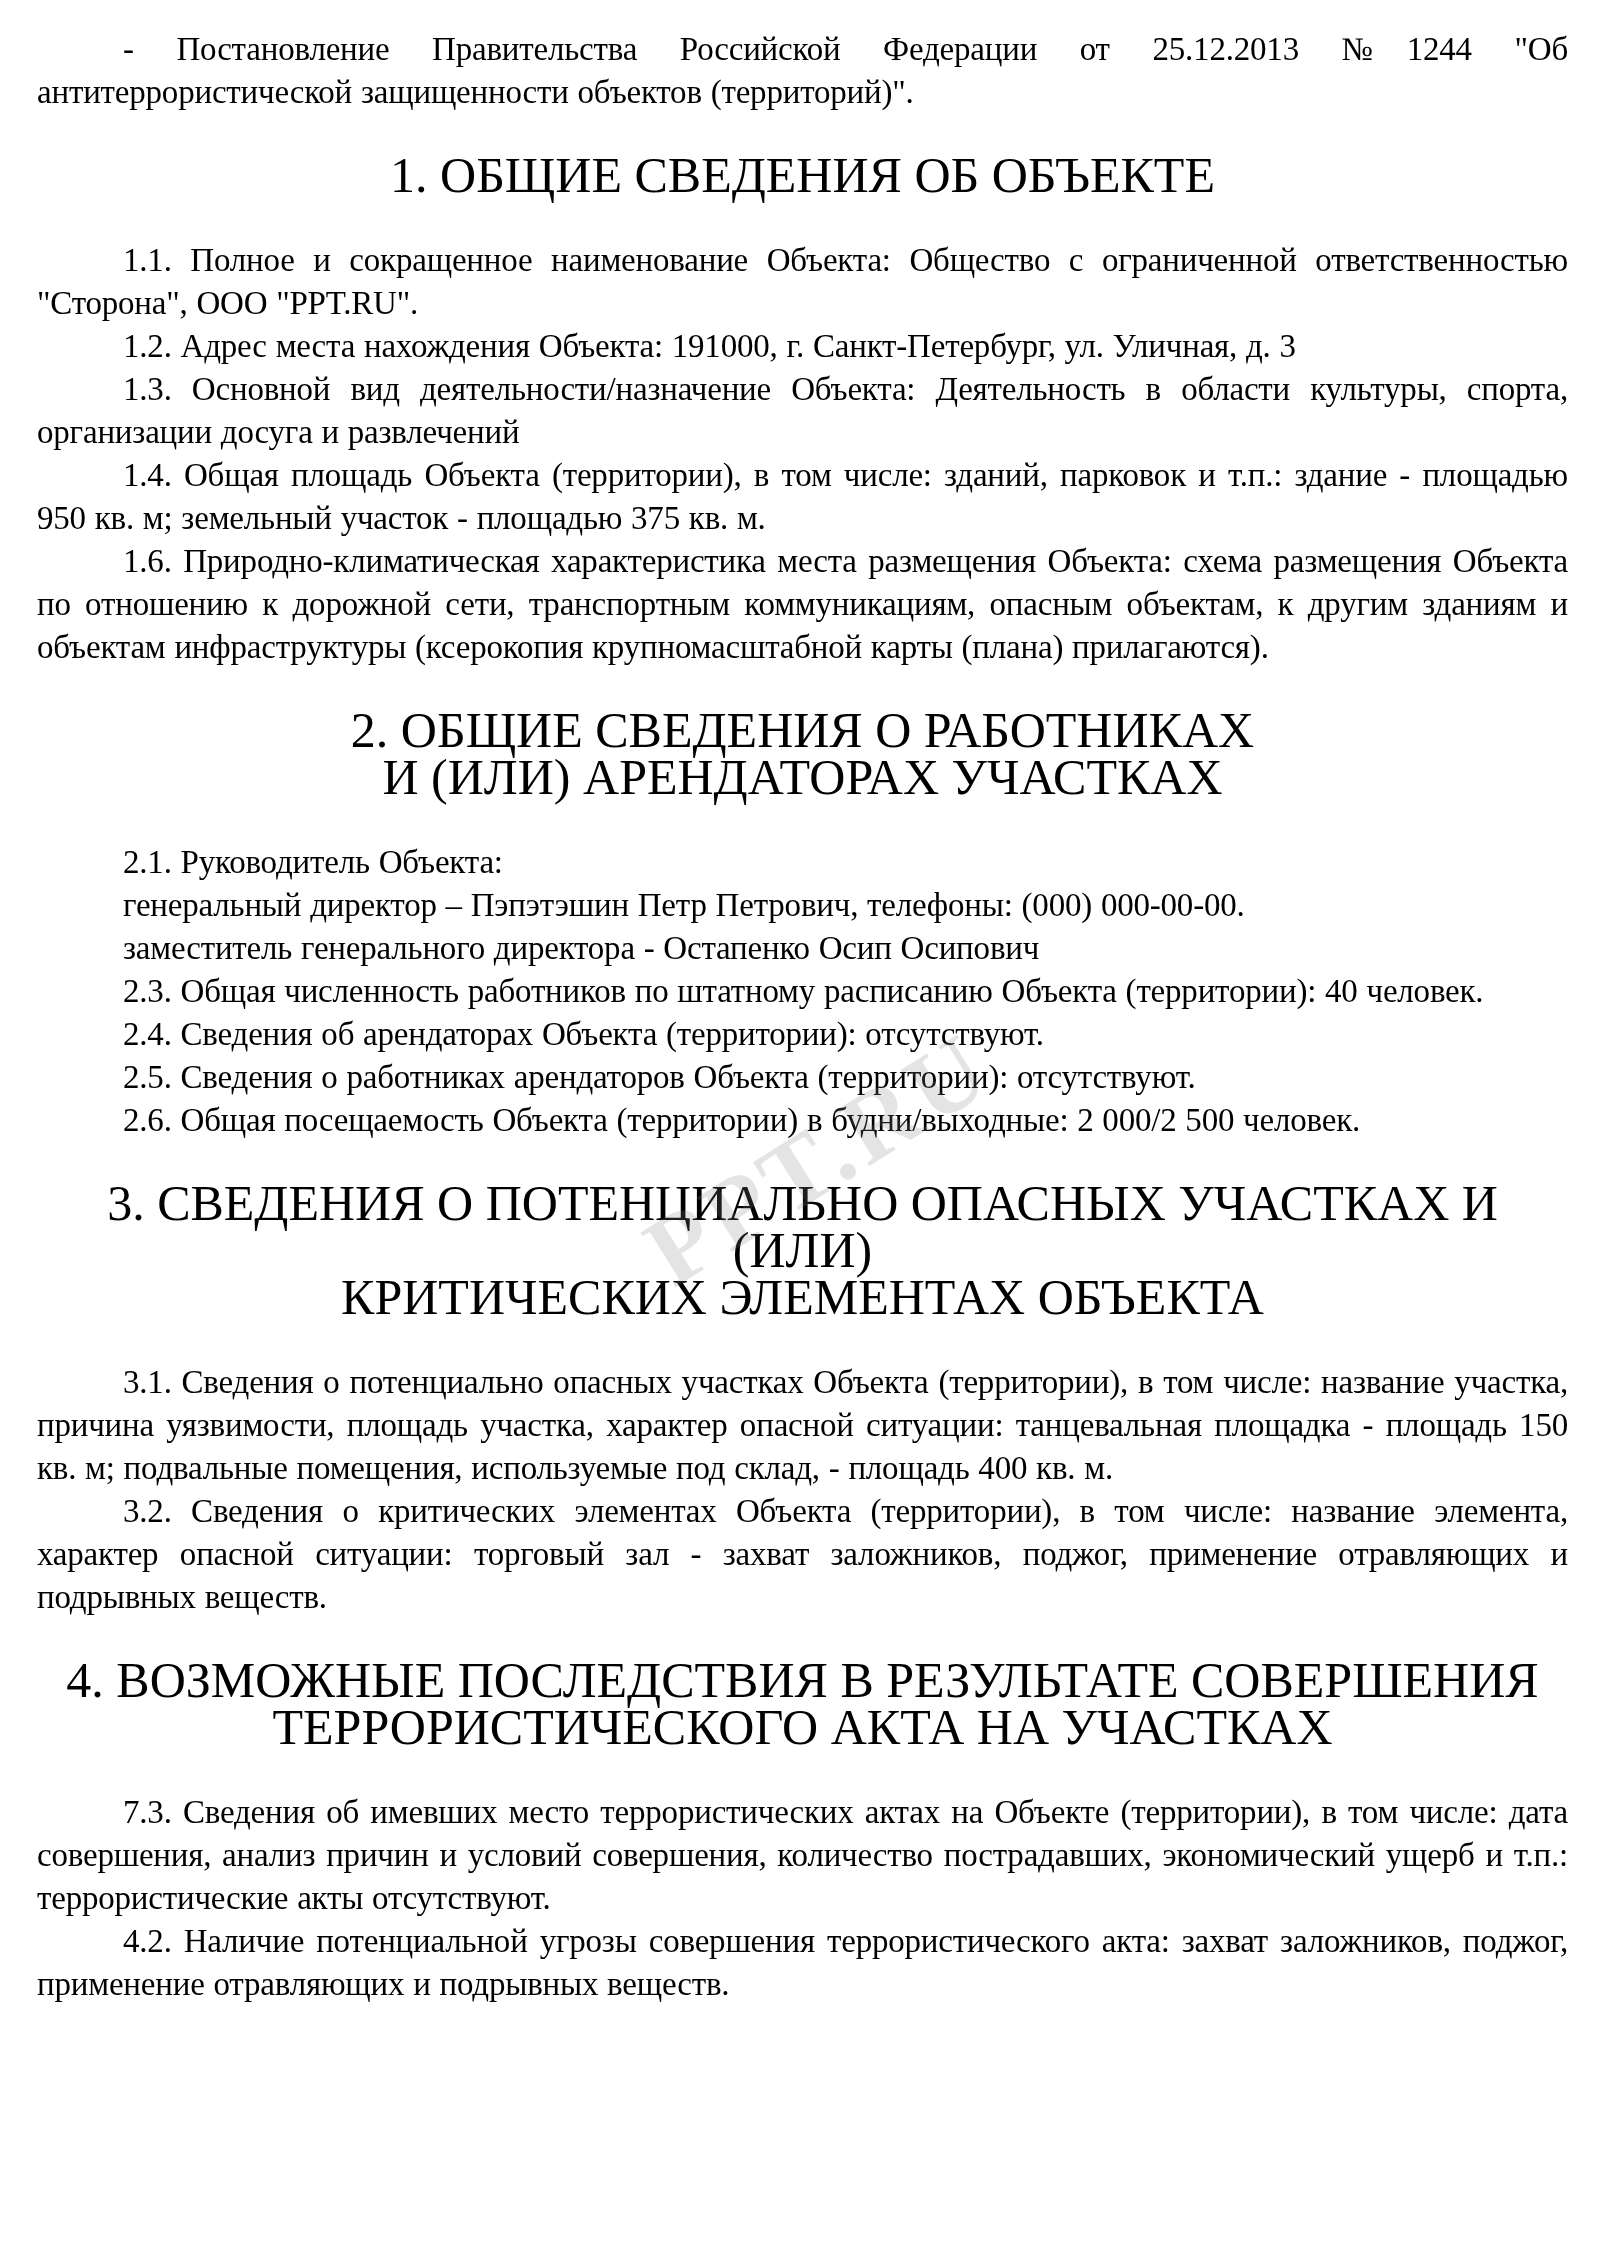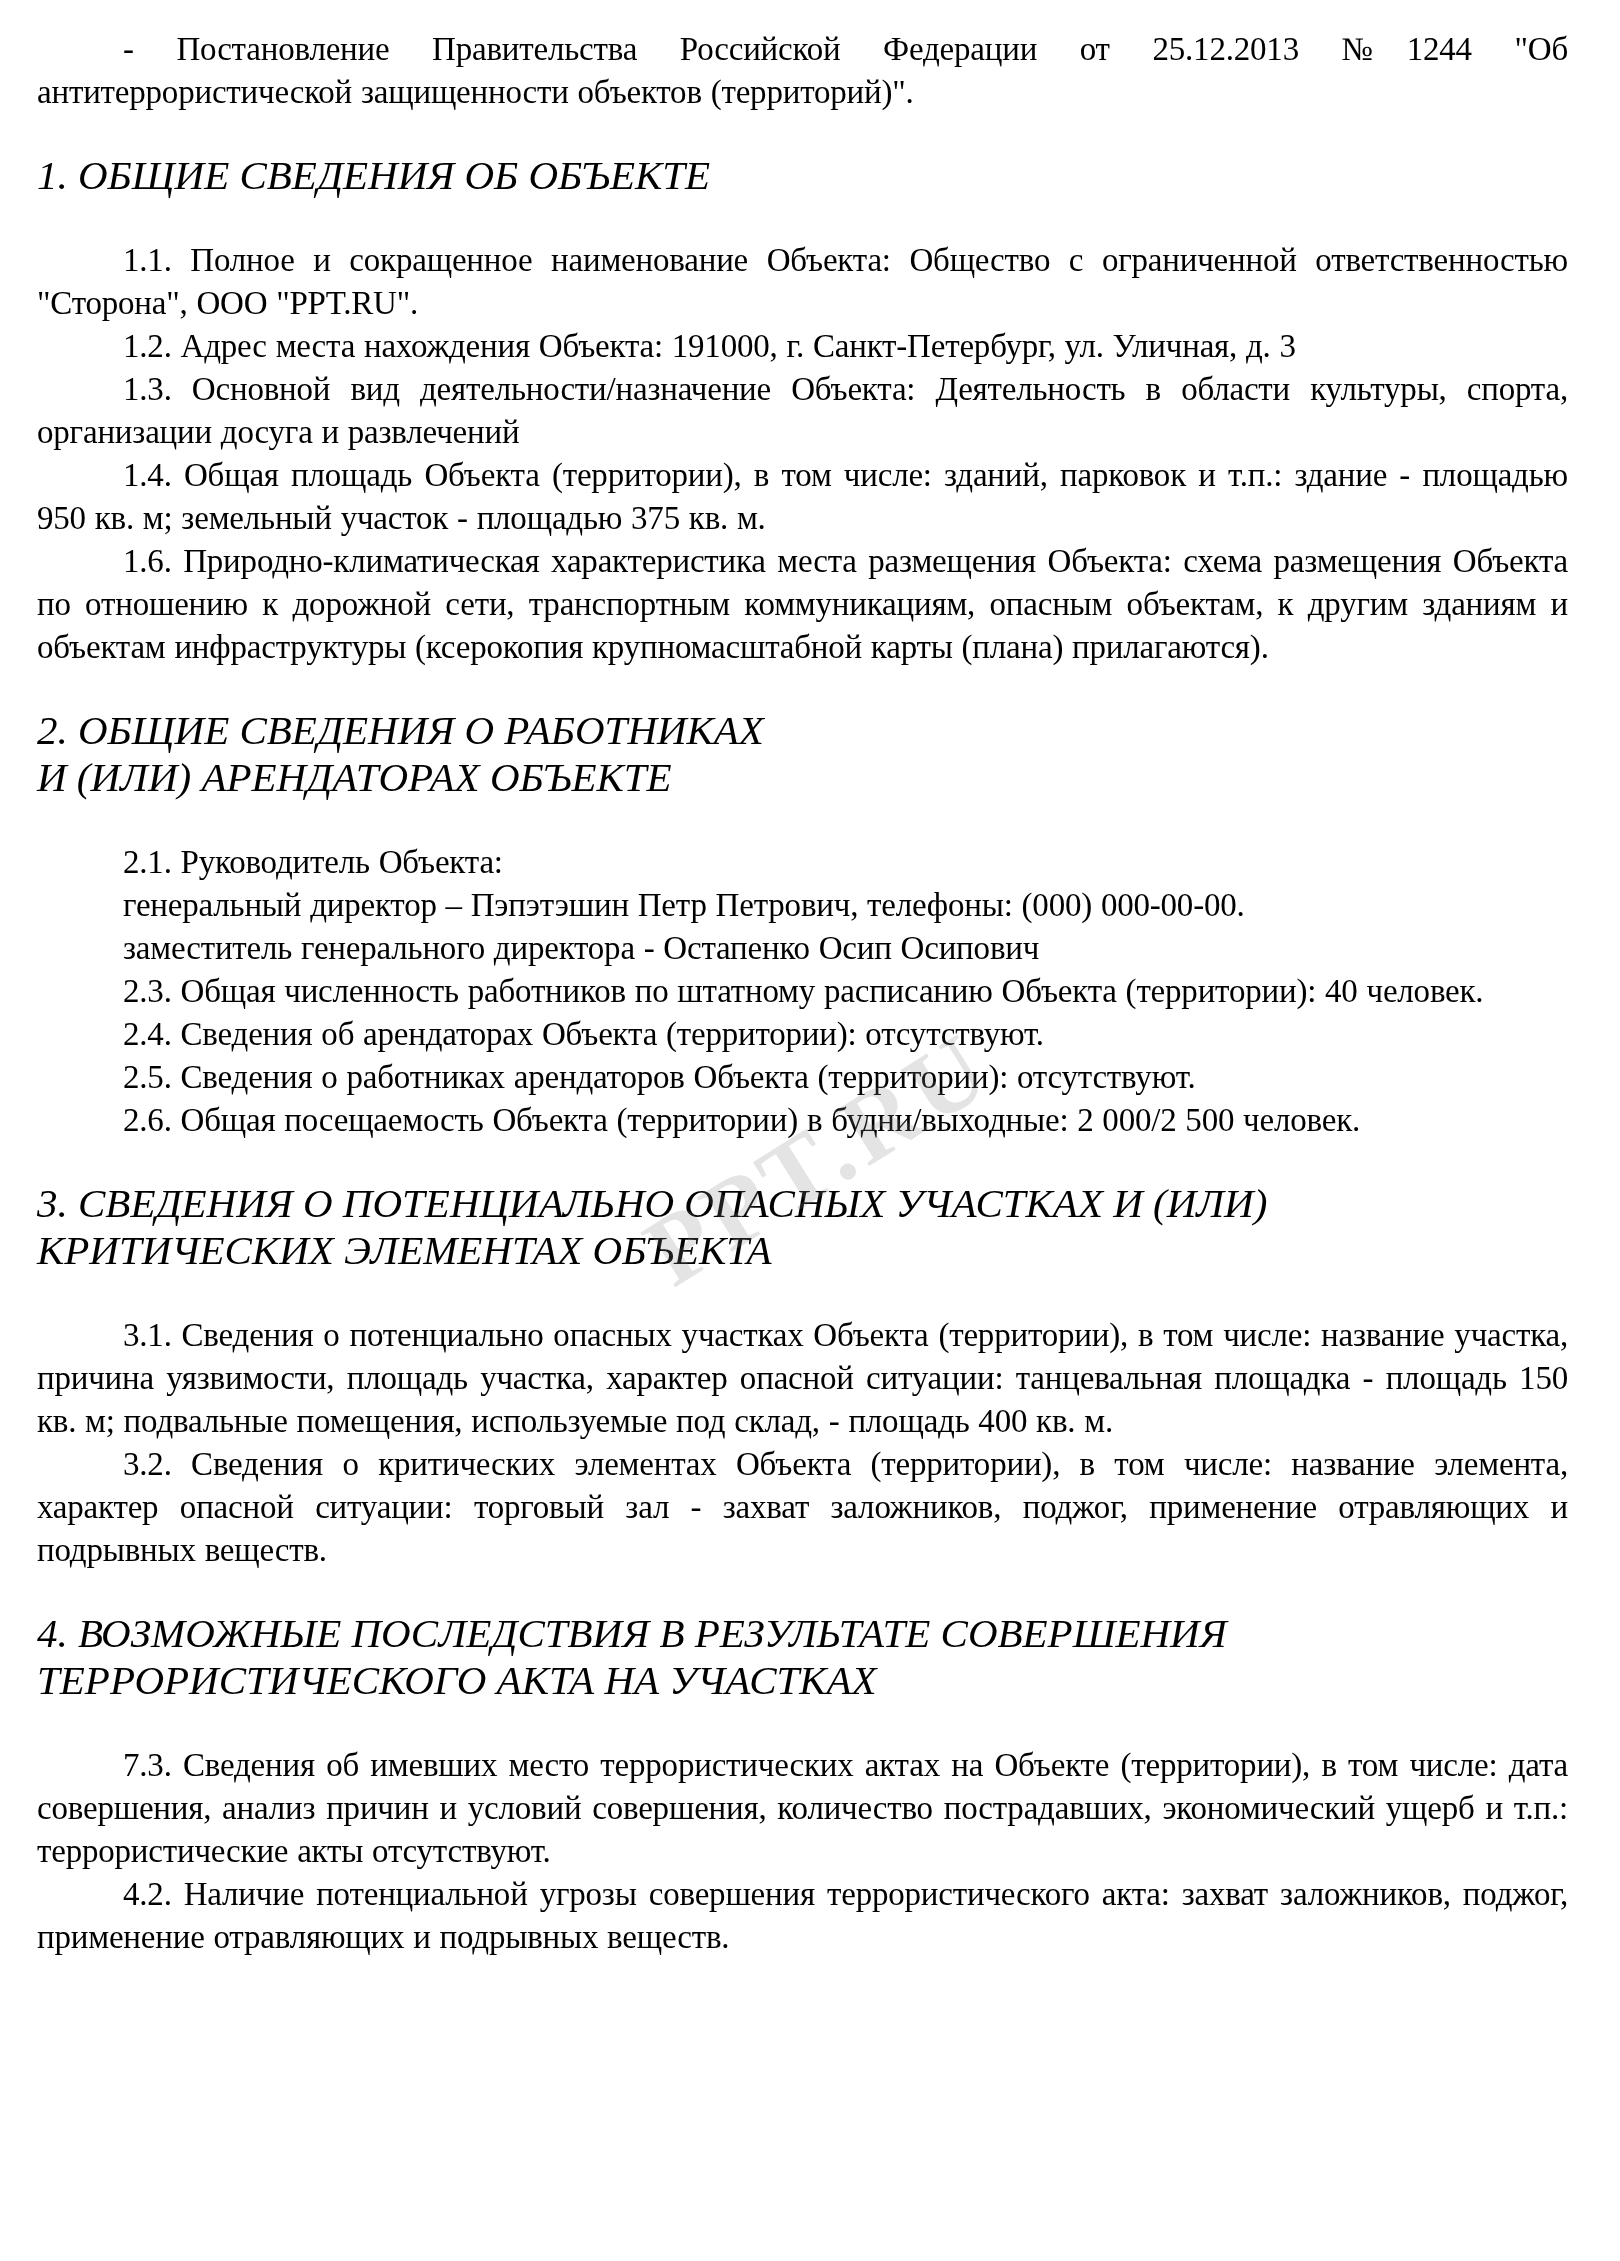--- a/index.html
+++ b/index.html
@@ -25,27 +25,26 @@
     text-align: justify;
     text-indent: 86px;
     letter-spacing: -0.2px;
     word-spacing: 0.8px;
   }
   .para.space-indent {
     text-indent: 99px;
   }
   .section-heading {
     margin: 38px 0 40px 0;
-    font-size: 41px;
+    font-size: 50px;
     line-height: 47px;
     font-weight: normal;
-    text-align: left;
+    text-align: center;
     text-indent: 0;
     letter-spacing: 0;
-    font-style: italic;
   }
   .heading-line {
     display: block;
   }
   .watermark {
     position: absolute;
     left: 627px;
     top: 1032px;
     width: 382px;
     height: 252px;
@@ -74,21 +73,21 @@
     <span class="heading-line">1. ОБЩИЕ СВЕДЕНИЯ ОБ ОБЪЕКТЕ</span>
   </h2>
   <p class="para">1.1. Полное и сокращенное наименование Объекта: Общество с ограниченной ответственностью "Сторона", ООО "PPT.RU".</p>
   <p class="para">1.2. Адрес места нахождения Объекта: 191000, г. Санкт-Петербург, ул. Уличная, д. 3</p>
   <p class="para">1.3. Основной вид деятельности/назначение Объекта: Деятельность в области культуры, спорта, организации досуга и развлечений</p>
   <p class="para">1.4. Общая площадь Объекта (территории), в том числе: зданий, парковок и т.п.: здание - площадью 950 кв. м; земельный участок - площадью 375 кв. м.</p>
   <p class="para">1.6. Природно-климатическая характеристика места размещения Объекта: схема размещения Объекта по отношению к дорожной сети, транспортным коммуникациям, опасным объектам, к другим зданиям и объектам инфраструктуры (ксерокопия крупномасштабной карты (плана) прилагаются).</p>
 
   <h2 class="section-heading">
     <span class="heading-line">2. ОБЩИЕ СВЕДЕНИЯ О РАБОТНИКАХ</span>
-    <span class="heading-line">И (ИЛИ) АРЕНДАТОРАХ ОБЪЕКТЕ</span>
+    <span class="heading-line">И (ИЛИ) АРЕНДАТОРАХ УЧАСТКАХ</span>
   </h2>
   <p class="para">2.1. Руководитель Объекта:</p>
   <p class="para">генеральный директор – Пэпэтэшин Петр Петрович, телефоны: (000) 000-00-00.</p>
   <p class="para">заместитель генерального директора - Остапенко Осип Осипович</p>
   <p class="para">2.3. Общая численность работников по штатному расписанию Объекта (территории): 40 человек.</p>
   <p class="para">2.4. Сведения об арендаторах Объекта (территории): отсутствуют.</p>
   <p class="para">2.5. Сведения о работниках арендаторов Объекта (территории): отсутствуют.</p>
   <p class="para">2.6. Общая посещаемость Объекта (территории) в будни/выходные: 2 000/2 500 человек.</p>
 
   <h2 class="section-heading">

